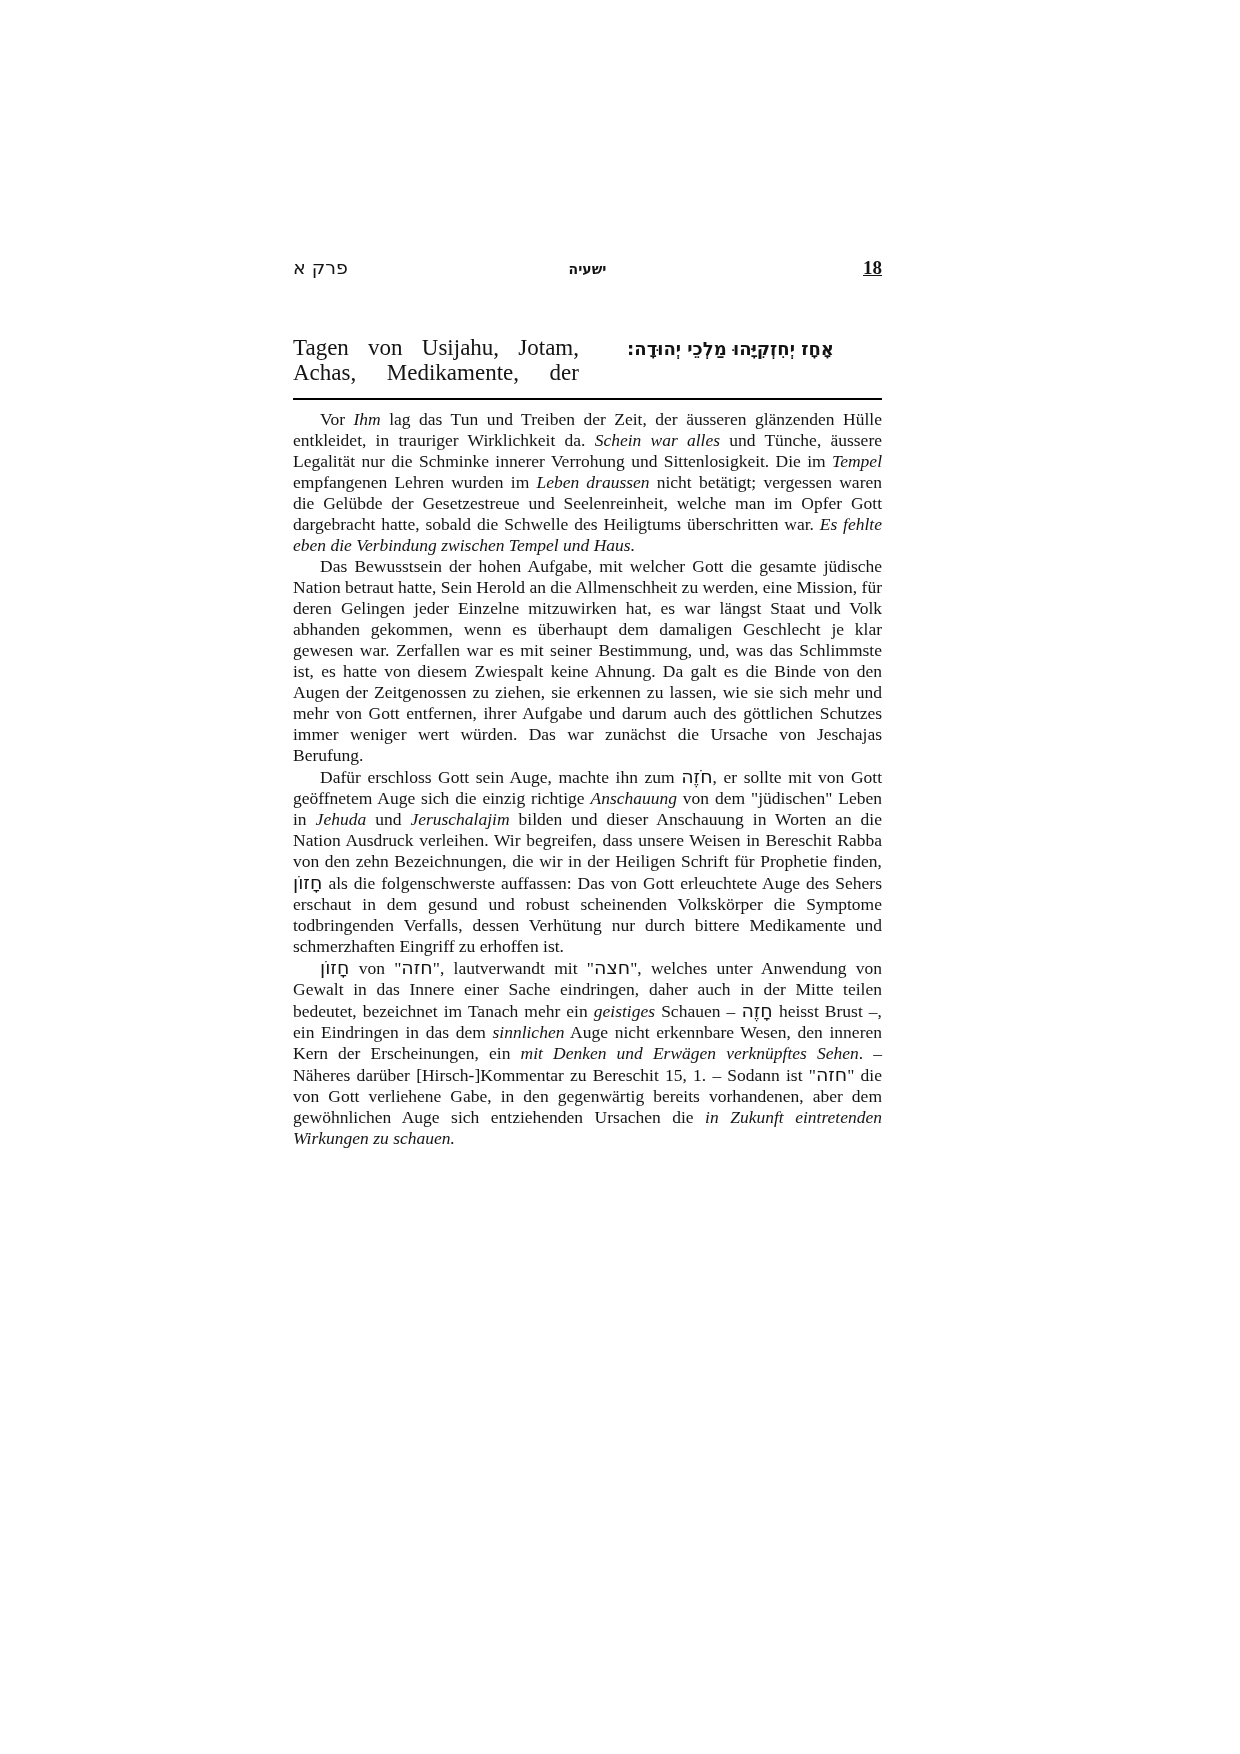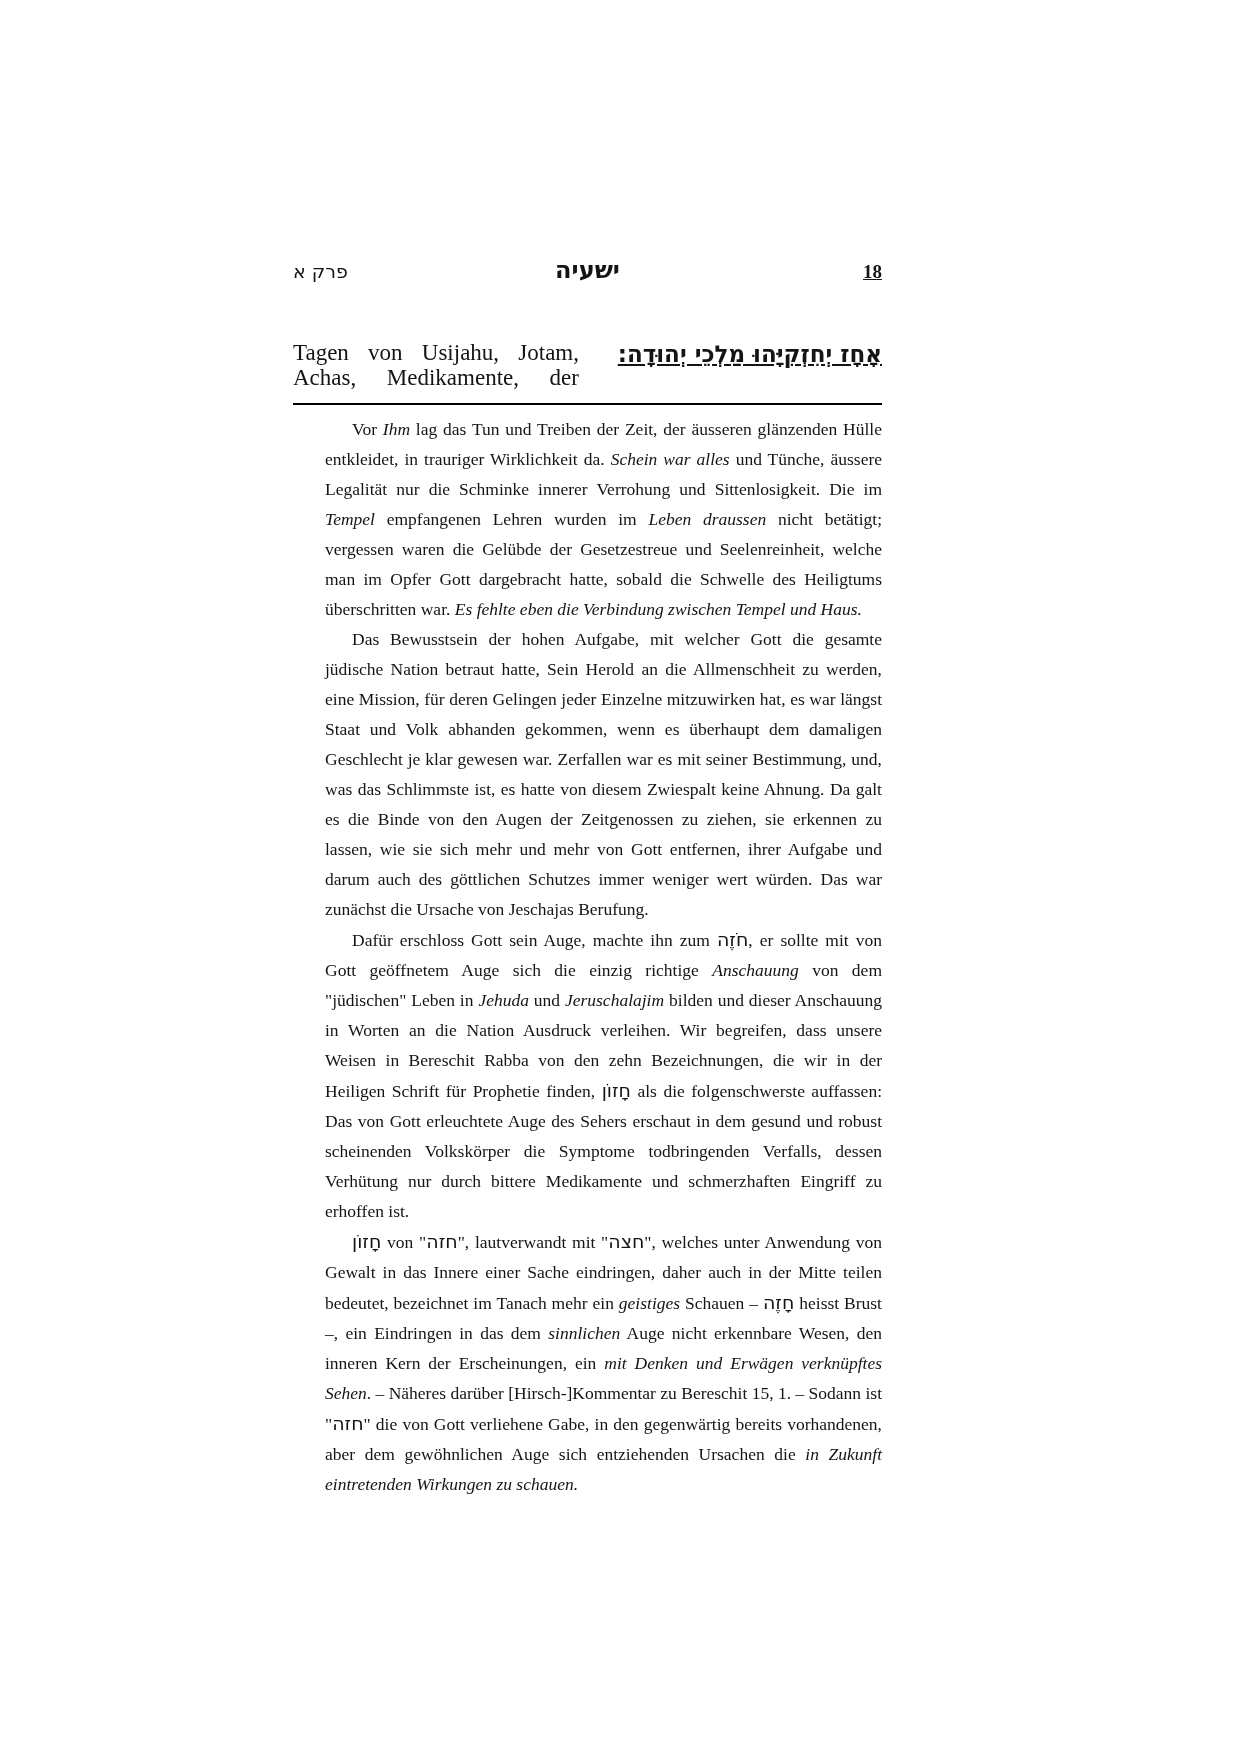--- a/index.html
+++ b/index.html
@@ -28,21 +28,21 @@
   }
 
   
   .header {
     display: flex;
     align-items: baseline;
     justify-content: space-between;
     font-size: 19px;
   }
   .h-left  { width: 33%; text-align: left; }
-  .h-center{ width: 34%; text-align: center; font-weight: bold; font-size: 24px; }
+  .h-center{ width: 34%; text-align: center; font-weight: bold; font-size: 14px; }
   .h-right { width: 33%; text-align: right; font-weight: bold; text-decoration: underline; }
 
   .heb {
     font-family: "DejaVu Sans", sans-serif;
   }
 
   
   .translation {
     margin-top: 56px;
     display: flex;
@@ -53,42 +53,40 @@
     width: 286px;
     font-size: 23px;
     line-height: 25px;
   }
   .tg-line {
     text-align: justify;
     text-align-last: justify;
   }
   .trans-hebrew {
     flex: 1;
-    text-align: right;
+    text-align: center;
     font-weight: bold;
-    font-size: 23px;
+    font-size: 18px;
     line-height: 26px;
     padding-top: 1px;
-    text-decoration: underline;
   }
 
   .divider {
     margin-top: 13px;
     border-top: 2px solid #000;
     width: 100%;
     height: 0;
   }
 
   
   .commentary {
     margin-top: 9px;
     font-size: 17.5px;
-    line-height: 30px;
+    line-height: 21px;
     text-align: justify;
-    margin-left: 32px;
   }
   .para {
     margin: 0;
     text-indent: 27px;
   }
   .it { font-style: italic; }
   .commentary .heb {
     font-size: 19px;
   }
 </style>

